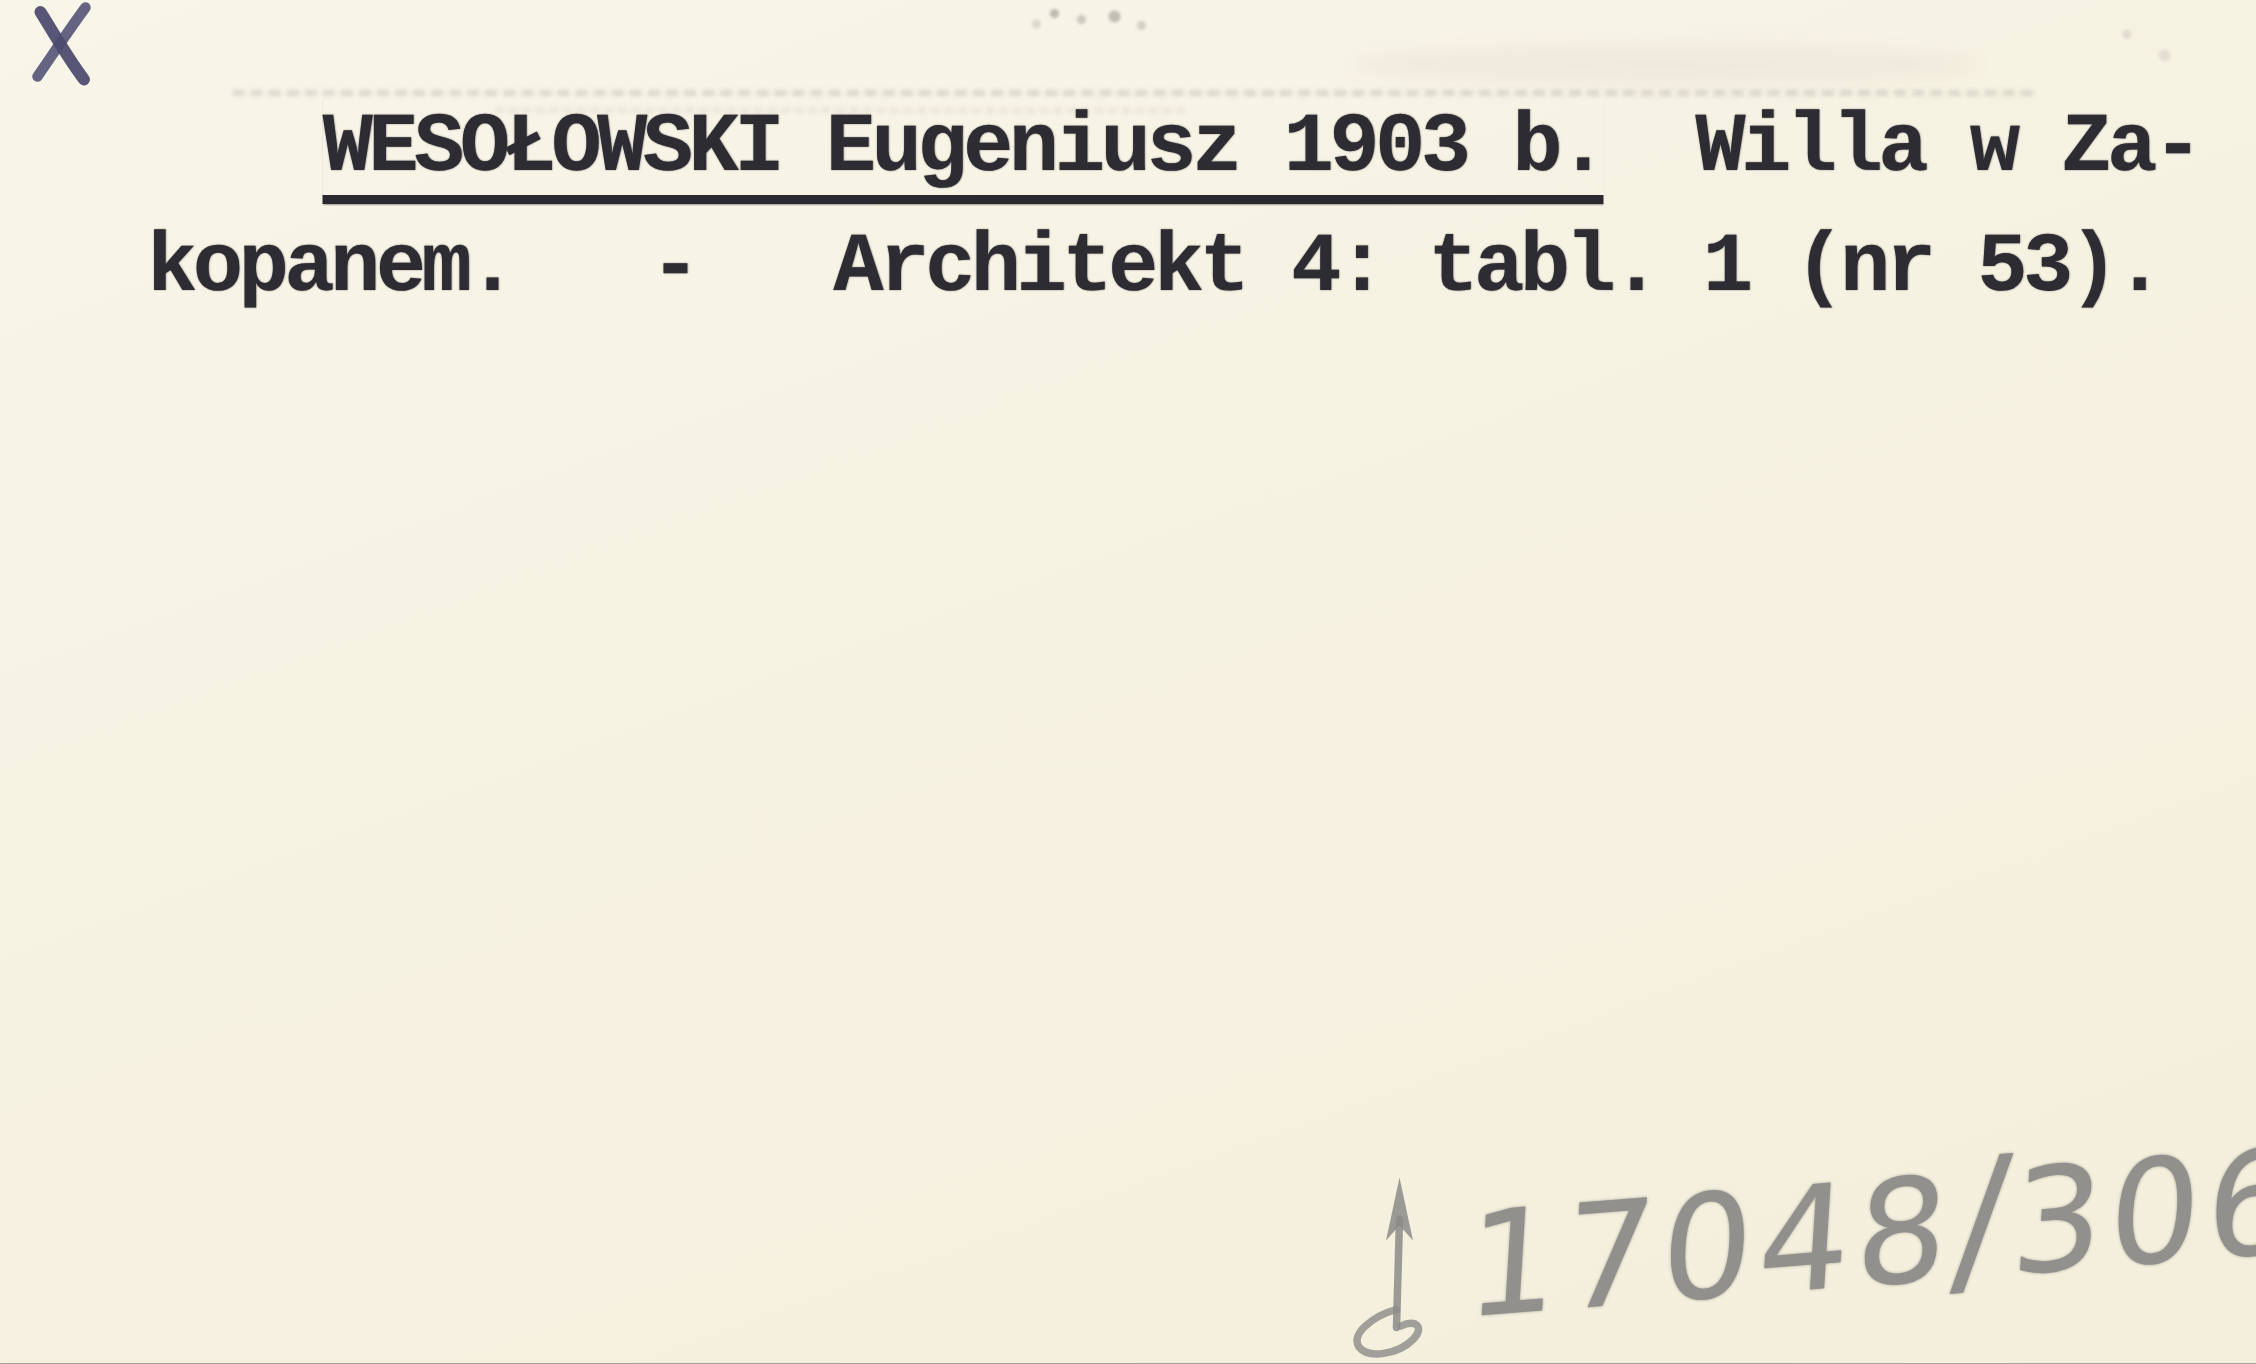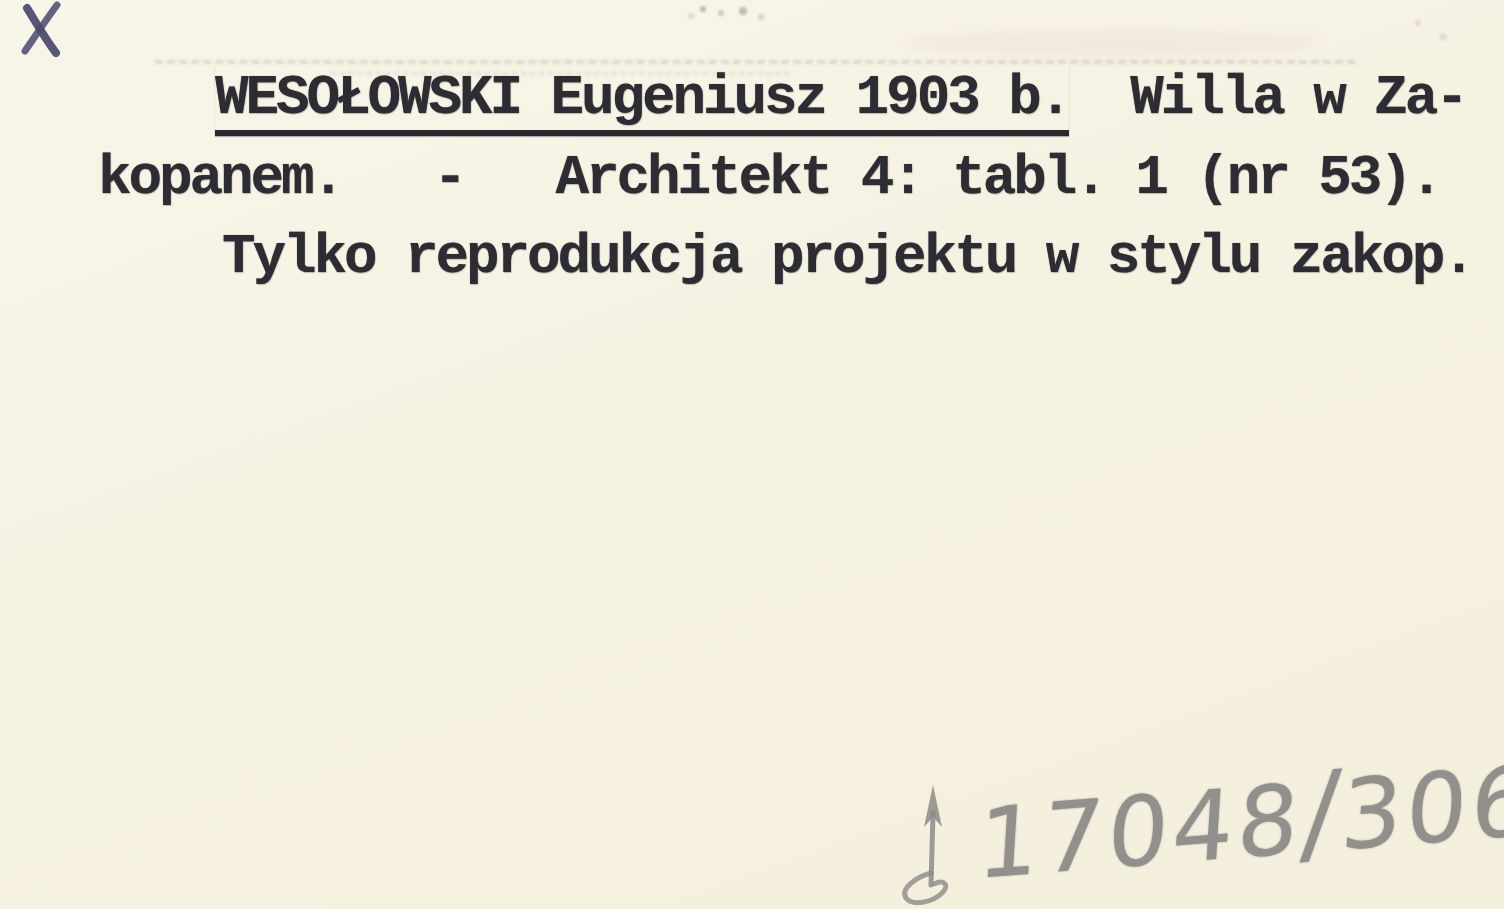--- a/index.html
+++ b/index.html
@@ -79,21 +79,20 @@
 
   <div class="smudge ghost-dashes"></div>
   <div class="smudge ghost-dashes2"></div>
   <div class="smudge speck-cluster"></div>
   <div class="smudge fold-smear"></div>
 
   <div class="typeline" style="left:215px;top:70px;"><span class="underlined">WESOŁOWSKI Eugeniusz 1903 b.</span><span>  Willa w Za-</span></div>
 
   <div class="typeline" style="left:62px;top:150px;margin-left:36px;">kopanem.   -   Architekt 4: tabl. 1 (nr 53).</div>
 
-  <div class="typeline" style="left:222px;top:229px;">Tylko reprodukcja projektu w stylu zakop.</div>
 
   <svg style="left:898px;top:785px;" width="80" height="122" viewBox="0 0 80 122">
     <polygon points="35,0 26,42 35,32 44,42" fill="#8c8b88" opacity="0.85"></polygon>
     <path d="M35,28 L33,100" stroke="#8c8b88" stroke-width="5" fill="none" stroke-linecap="round" opacity="0.85"></path>
     <path d="M33,88 C18,92 2,104 8,113 C14,121 34,118 44,108 C52,100 46,94 36,99" stroke="#8c8b88" stroke-width="5" fill="none" stroke-linecap="round" opacity="0.8"></path>
   </svg>
 
   <div class="pencil-number"><span>17048</span><span class="slash">/</span><span>3064</span></div>
 
 </div>

